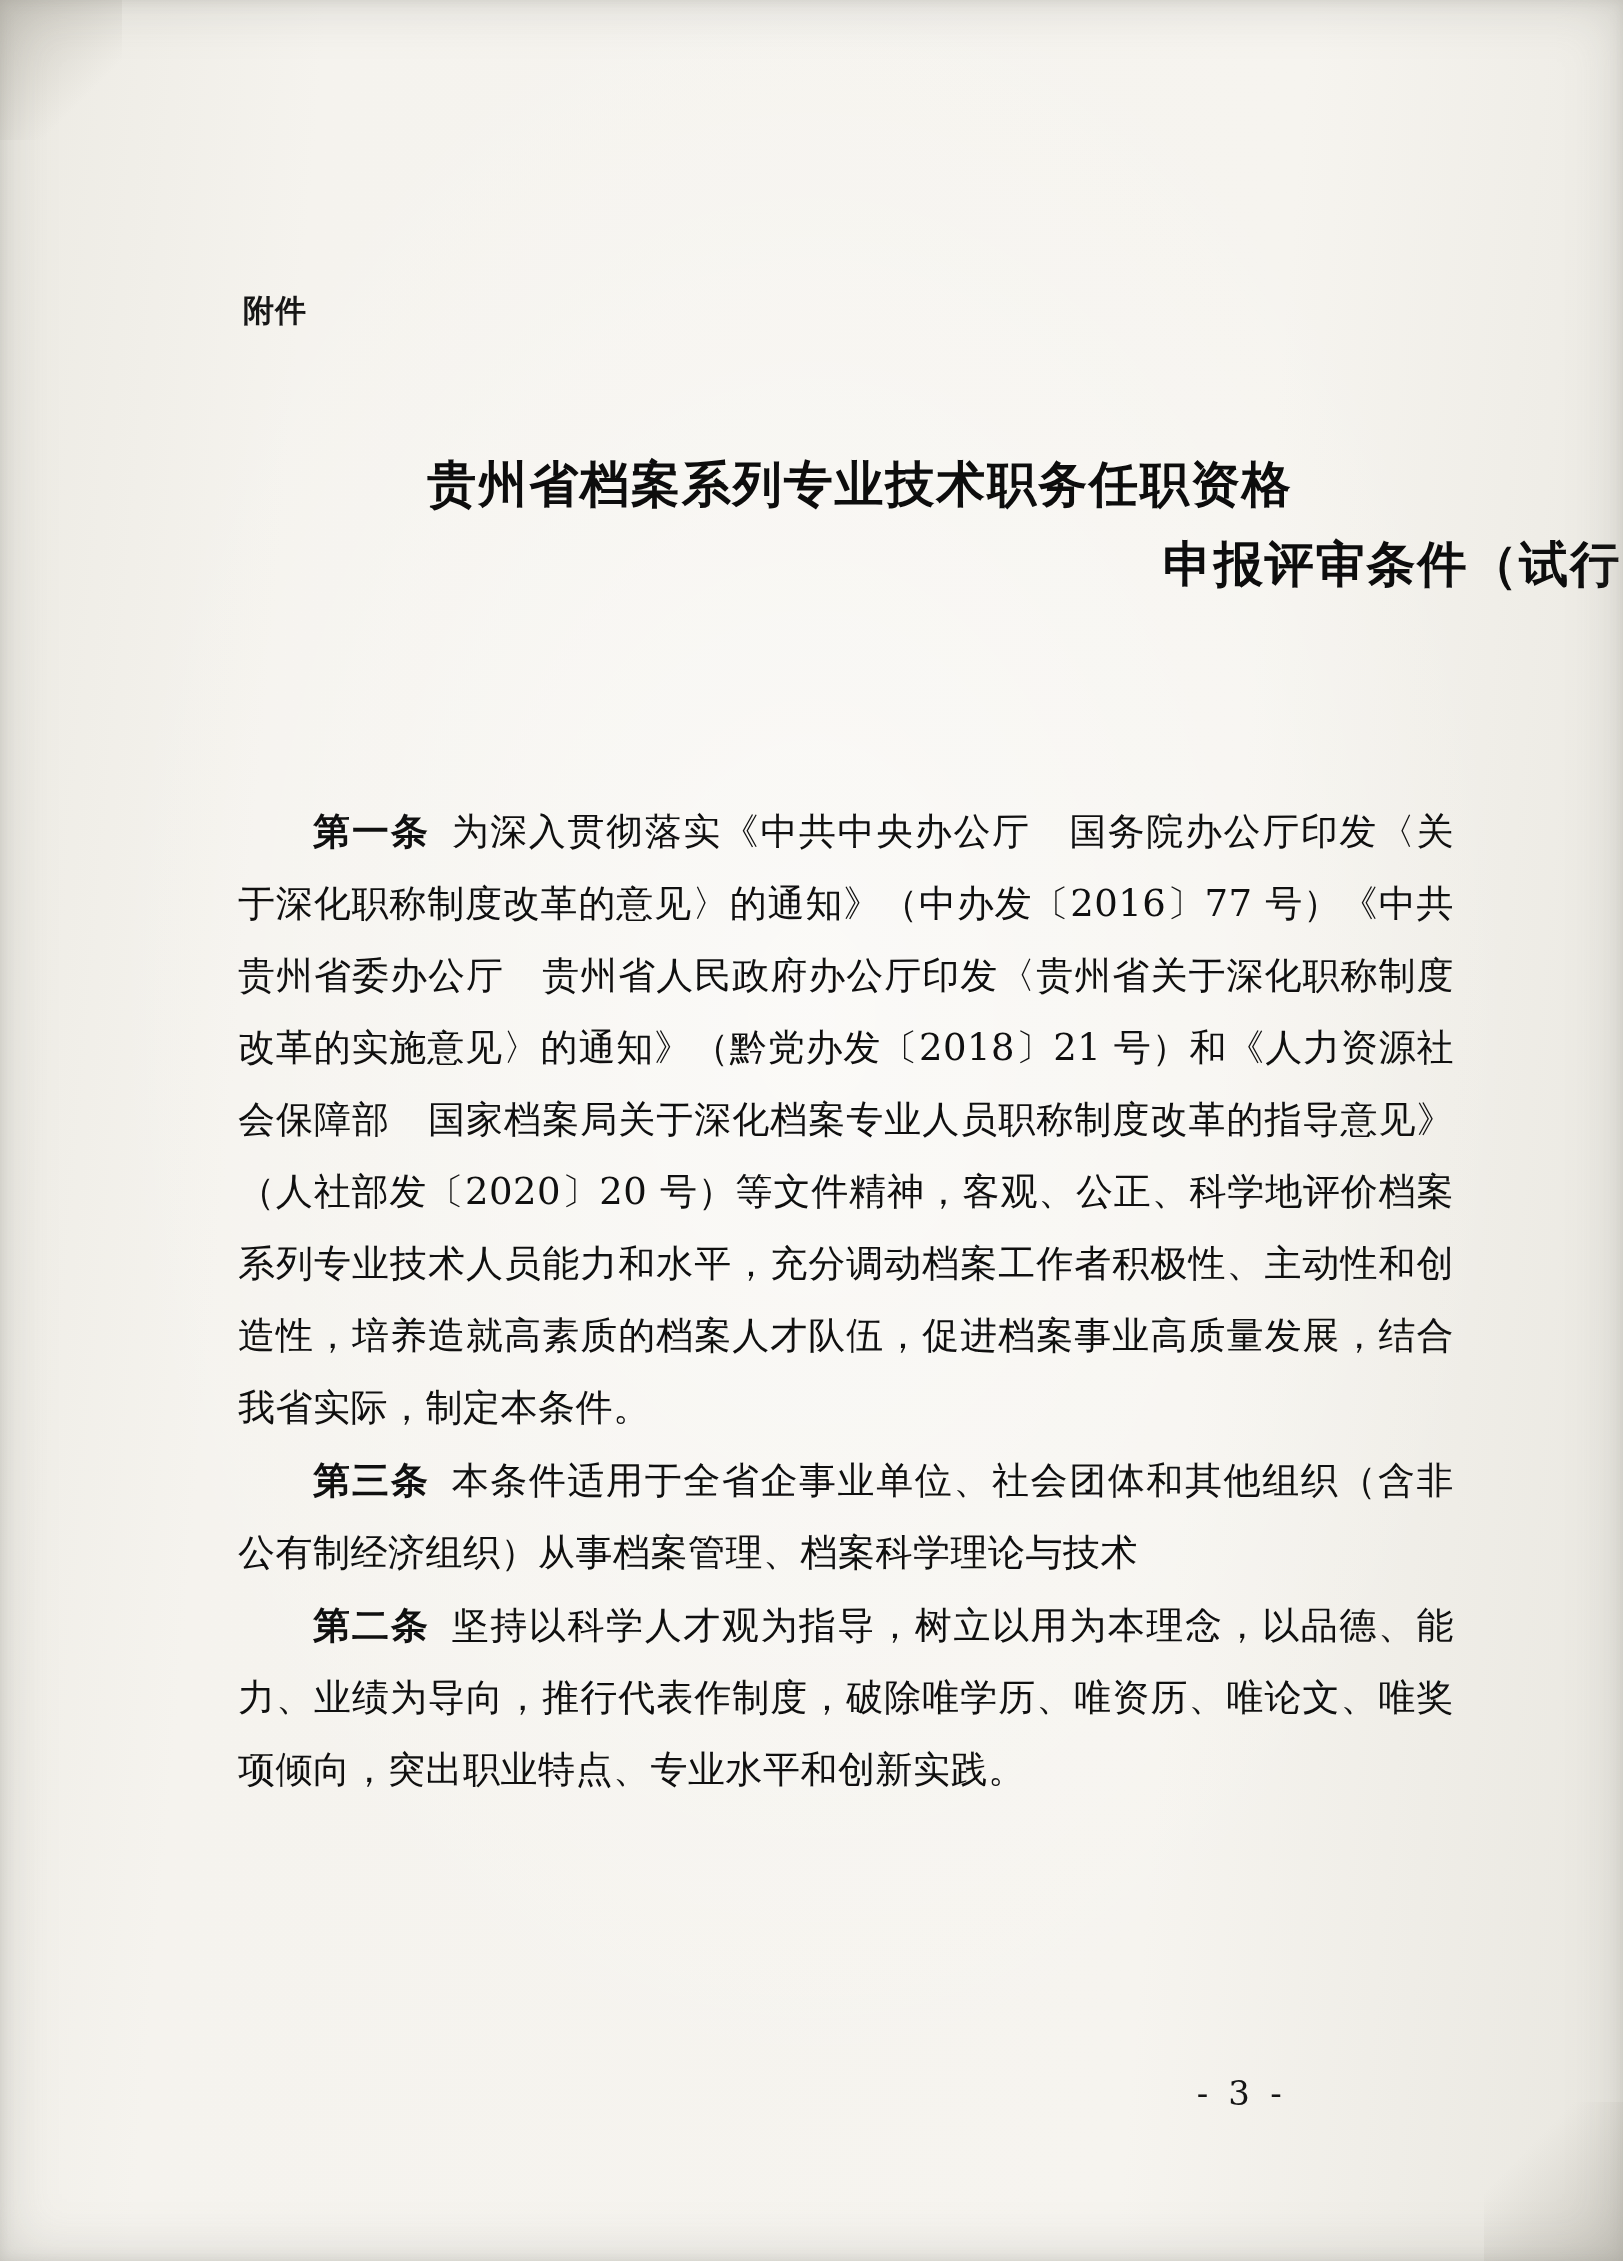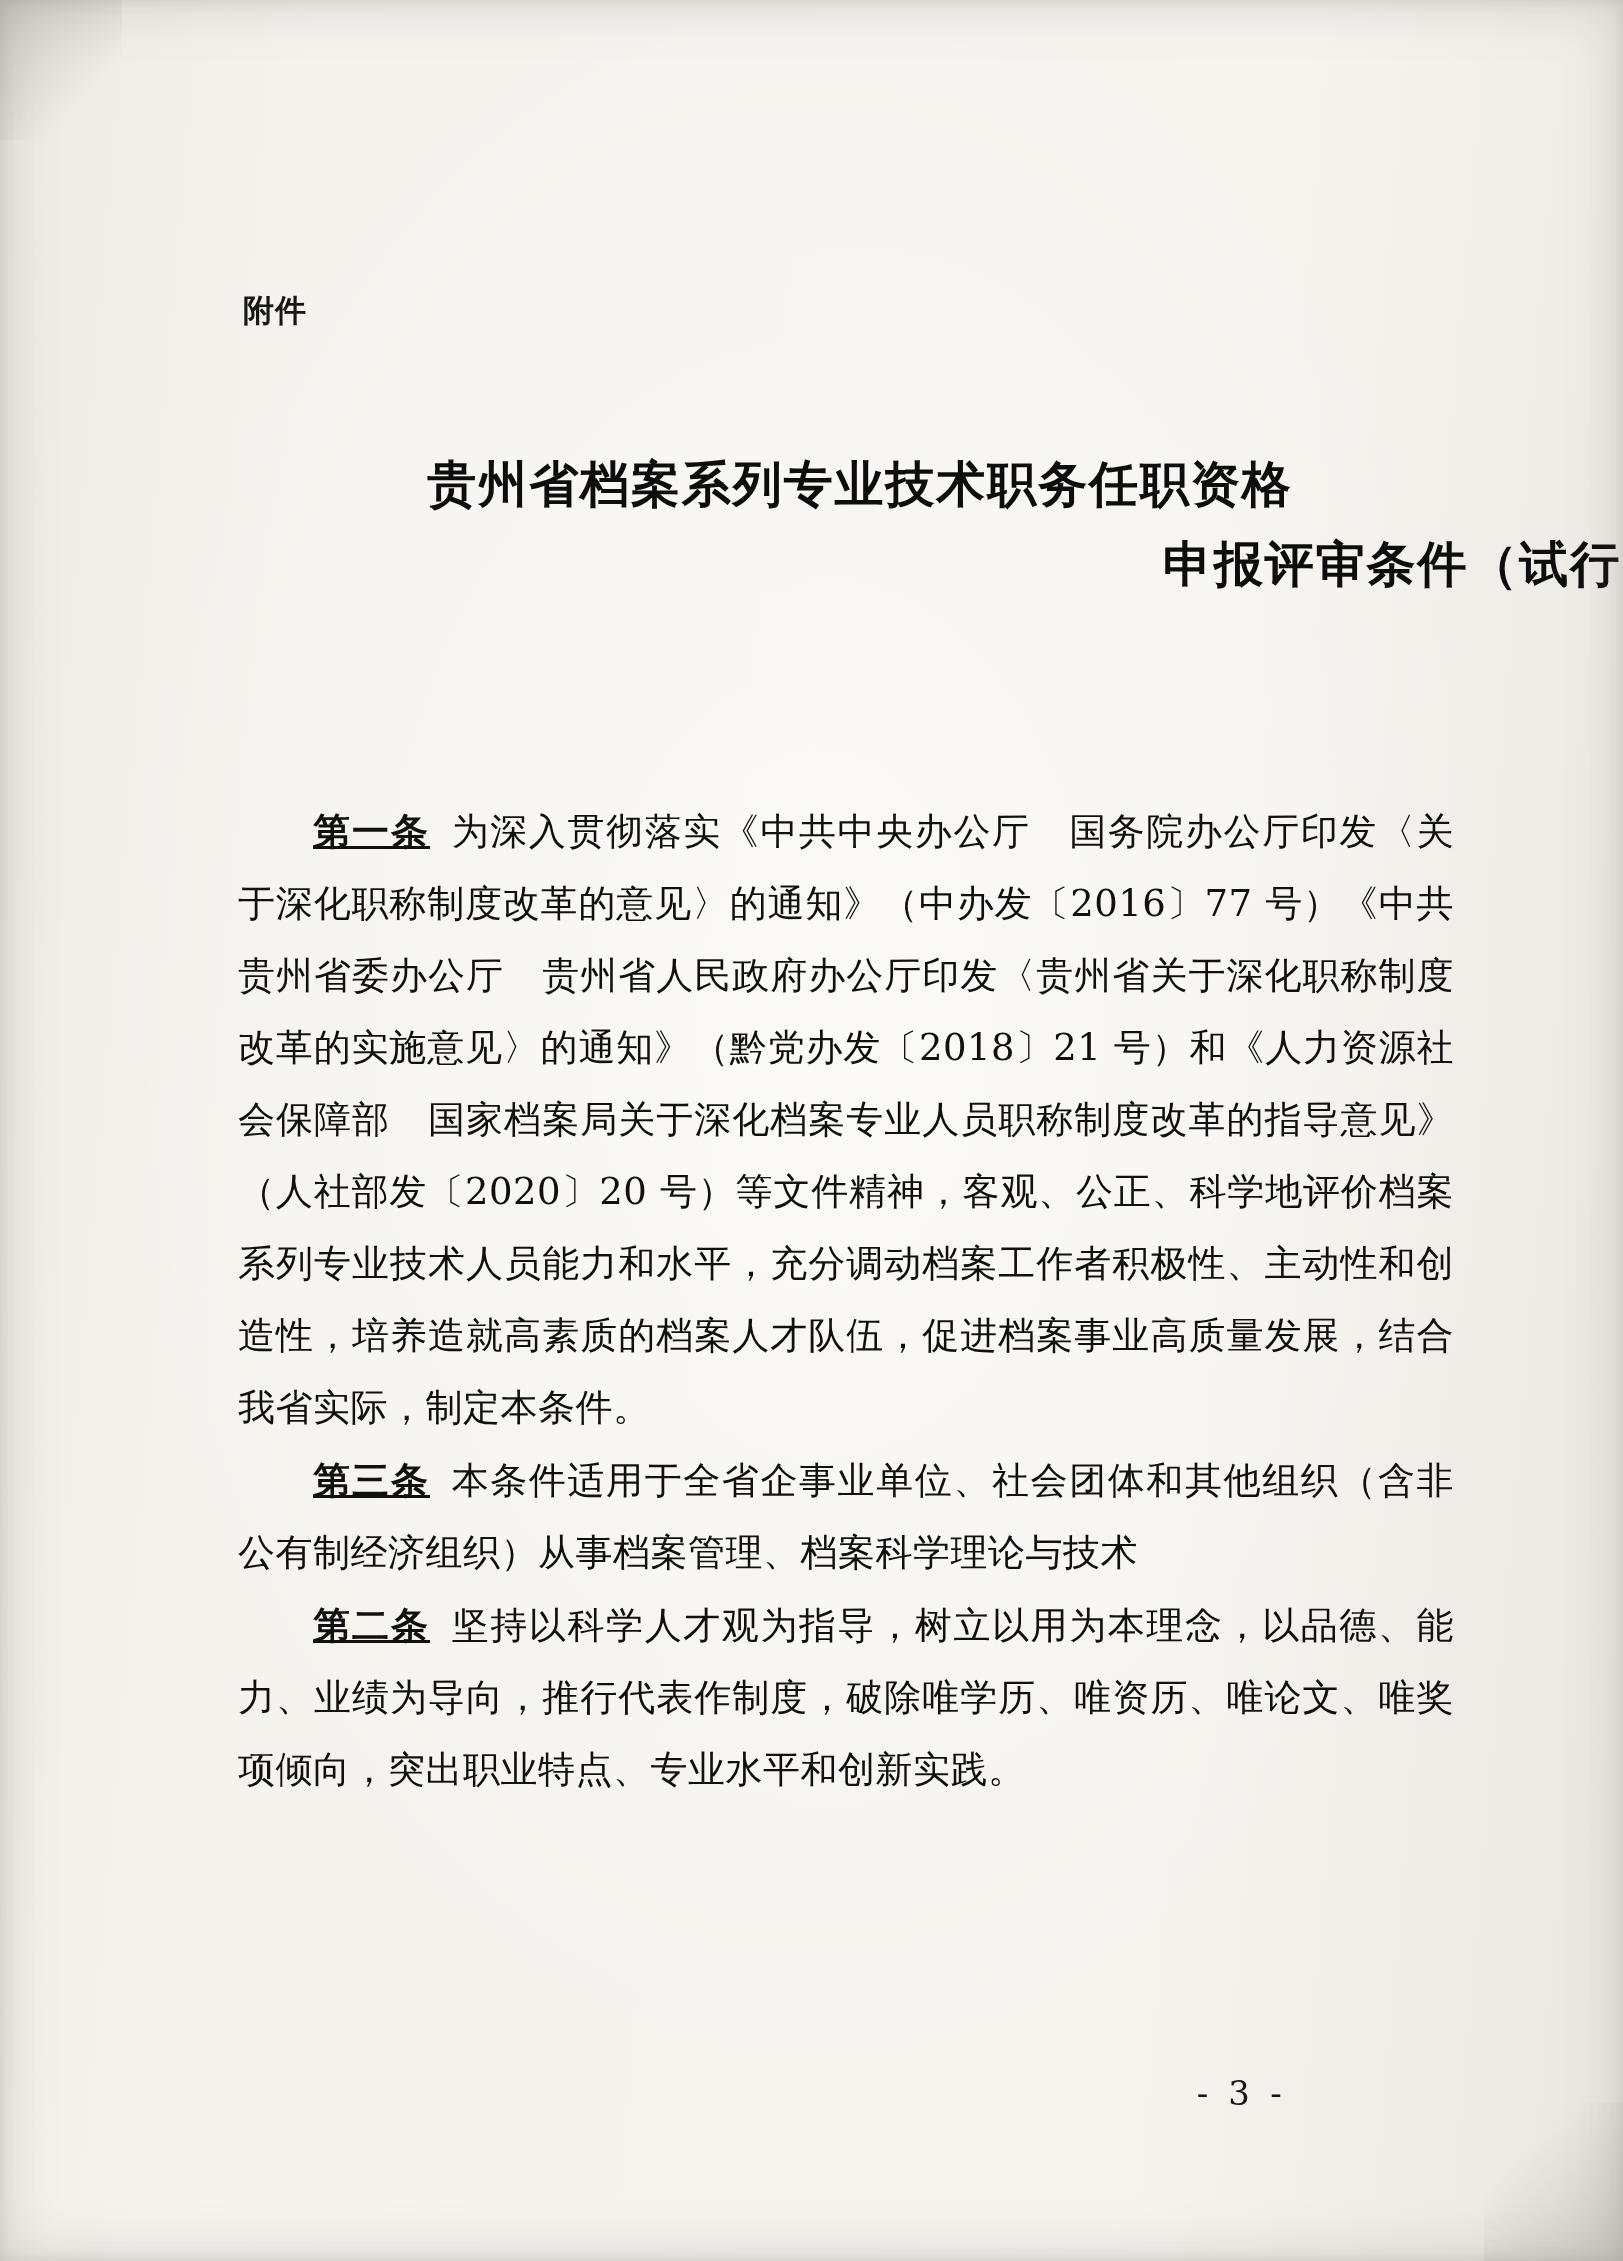--- a/index.html
+++ b/index.html
@@ -93,21 +93,20 @@
     letter-spacing: 0.5px;
   }
   .para {
     margin: 0 0 0 0;
     text-indent: 75px;
   }
   .para + .para { margin-top: 0; }
   .art-no {
     font-weight: 700;
     letter-spacing: 0.9px;
-    text-decoration: underline;
   }
   .art-gap { display: inline-block; width: 20.6px; }
 
   .page-number {
     position: absolute;
     left: 0;
     top: 2073px;
     width: 1624px;
     text-align: center;
     font-size: 34px;

